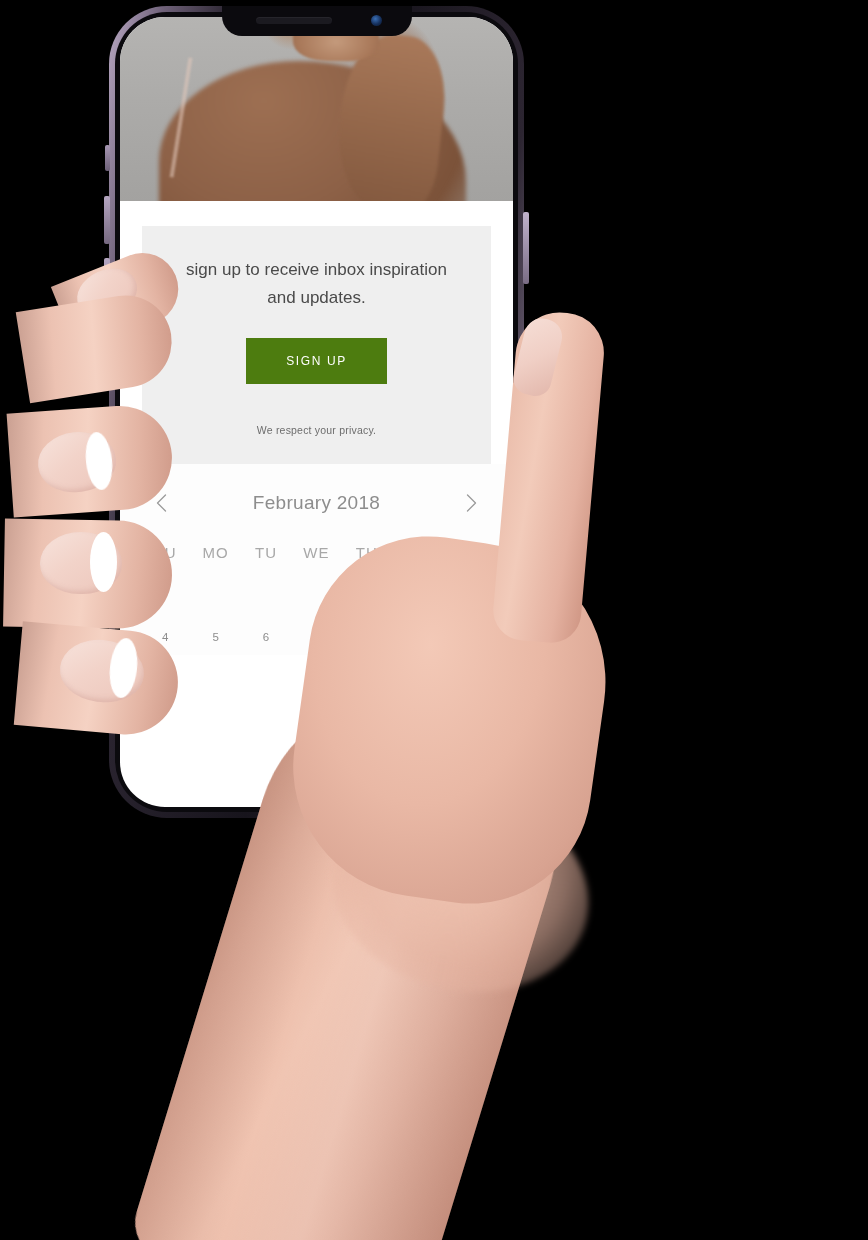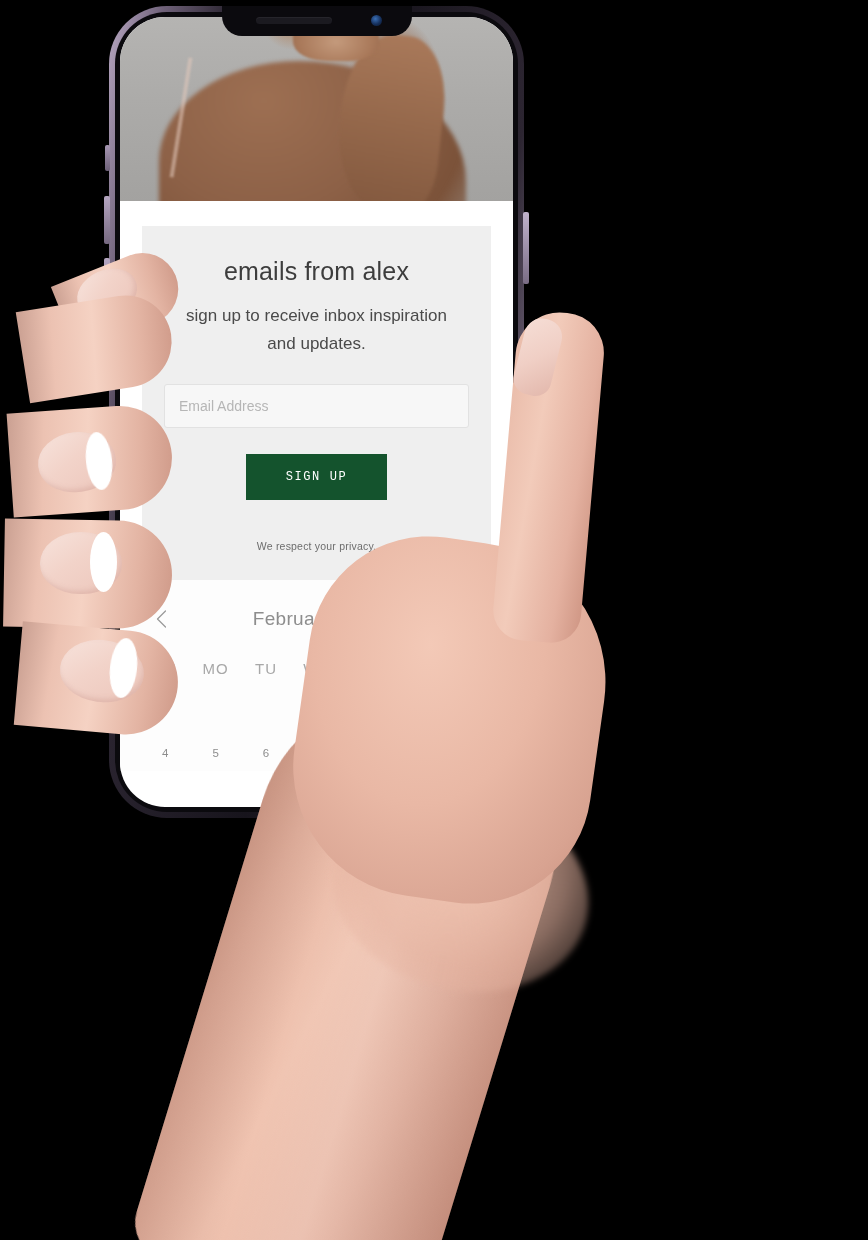--- a/index.html
+++ b/index.html
@@ -296,24 +296,24 @@
     font-family: "Liberation Sans", sans-serif;
     font-size: 14px;
     color: #9c9c9c;
     padding: 0 14px;
     outline: none;
   }
   .email-field::placeholder { color: #b6b6b6; }
   .signup-btn-wrap { text-align: center; margin-top: 26px; }
   .signup-btn {
     display: inline-block;
-    background: #14532d;
+    background: #4d7c0f;
     color: #ffffff;
     border: none;
-    font-family: Liberation Mono, monospace;
+    font-family: Liberation Sans, sans-serif;
     font-size: 12px;
     letter-spacing: 1.6px;
     padding: 16px 40px;
     cursor: pointer;
   }
   .privacy-note {
     margin-top: 40px;
     text-align: center;
     font-size: 10.5px;
     color: #6d6d6d;
@@ -384,24 +384,22 @@
   <div class="phone-screen">
 
     <div class="hero-photo">
       <div class="hero-shoulder"></div>
       <div class="hero-arm"></div>
       <div class="hero-hand"></div>
       <div class="hero-strap"></div>
     </div>
 
     <div class="signup-card">
-      <h1 class="signup-title">emails from alex</h1>
       <p class="signup-sub">sign up to receive inbox inspiration and updates.</p>
 
-      <input class="email-field" type="email" placeholder="Email Address" style="">
 
       <div class="signup-btn-wrap">
         <button class="signup-btn">SIGN UP</button>
       </div>
 
       <div class="privacy-note">We respect your privacy.</div>
     </div>
 
     <div class="calendar">
       <div class="cal-head">

